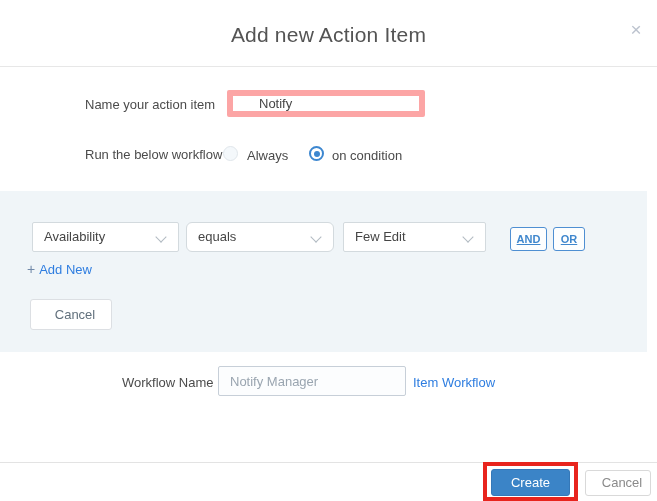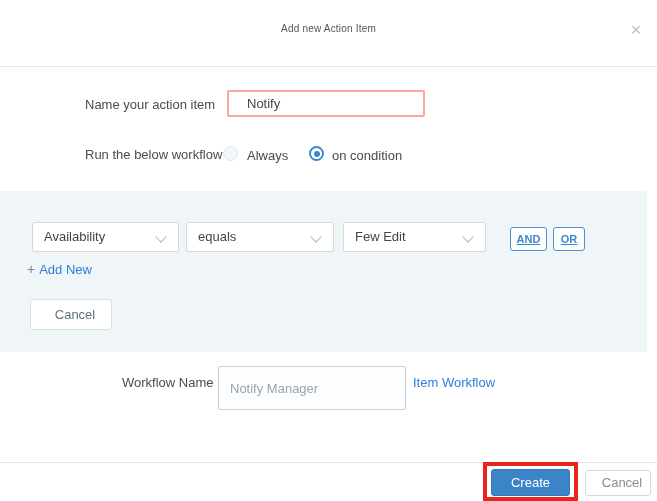--- a/index.html
+++ b/index.html
@@ -3,54 +3,54 @@
 <meta charset="utf-8">
 <style>
   * { margin:0; padding:0; box-sizing:border-box; }
   html,body { background:#ffffff; }
   body { font-family:"Liberation Sans","DejaVu Sans",sans-serif; }
   .dialog {
     position:relative; width:657px; height:501px; background:#fff; overflow:hidden;
   }
   .dialog-title {
     position:absolute; top:23px; left:0; width:100%; text-align:center;
-    font-size:10px; color:#545454; letter-spacing:.2px;
+    font-size:21px; color:#545454; letter-spacing:.2px;
   }
   .close-btn {
     position:absolute; top:19px; left:625px; width:22px; height:22px;
     font-size:19px; line-height:22px; text-align:center; color:#bcc3ce; cursor:pointer;
   }
   .header-divider { position:absolute; top:66px; left:0; width:657px; height:1px; background:#e7e7e7; }
 
   .field-label { position:absolute; font-size:13px; color:#4b4b4b; }
   .name-label { top:97px; left:85px; }
   .name-input {
     position:absolute; top:90px; left:227px; width:198px; height:27px;
-    border:2px solid #fca5a5; border-radius:2px; padding:0 18px;
+    border:6px solid #fca5a5; border-radius:2px; padding:0 26px;
     font-size:13px; color:#454545; background:#fff; outline:none;
     font-family:"Liberation Sans","DejaVu Sans",sans-serif;
   }
 
   .run-label { top:147px; left:85px; }
   .radio { position:absolute; width:15px; height:15px; border-radius:50%; }
   .radio-off { top:146px; left:223px; background:#f4f8fb; border:1px solid #e0e6eb; }
   .radio-on  { top:146px; left:309px; background:#fff; border:2px solid #3d87d0; }
   .radio-on .dot { position:absolute; top:2.5px; left:2.5px; width:6px; height:6px; border-radius:50%; background:#3d87d0; }
   .radio-label { position:absolute; font-size:13px; color:#4a4a4a; }
   .always-label { top:148px; left:247px; }
   .oncond-label { top:148px; left:332px; }
 
   .cond-section { position:absolute; top:191px; left:0; width:647px; height:161px; background:#f0f5f8; }
 
   .dropdown {
     position:absolute; height:30px; background:#fff; border:1px solid #d3dade; border-radius:2px;
     font-size:13px; color:#454545; line-height:28px; padding-left:11px; cursor:pointer;
   }
   .dd1 { top:31px; left:32px;  width:147px; }
-  .dd2 { top:31px; left:186px; width:148px; }
+  .dd2 { top:31px; left:186px; width:148px;border-radius:6px; }
   .dd3 { top:31px; left:343px; width:143px; }
   .chevron {
     position:absolute; top:10px; right:13px; width:8px; height:8px;
     border-right:1px solid #b2bac2; border-bottom:1px solid #b2bac2;
     transform:rotate(45deg);
   }
   .logic-btn {
     position:absolute; height:24px; background:#fdfefe; border:1px solid #4f8fd2; border-radius:3px;
     font-size:11px; color:#3f87cd; text-align:center; line-height:22px; cursor:pointer; font-weight:bold;text-decoration:underline;
   }
@@ -64,21 +64,21 @@
   .btn-plain {
     position:absolute; background:#fff; border:1px solid #dcdfe3; border-radius:3px;
     font-size:13px; color:#61707c; text-align:center; cursor:pointer;
     font-family:"Liberation Sans","DejaVu Sans",sans-serif;
     padding-left:8px;
   }
   .cond-cancel { top:108px; left:30px; width:82px; height:31px; line-height:29px; }
 
   .wf-label { top:375px; left:122px; }
   .wf-input {
-    position:absolute; top:366px; left:218px; width:188px; height:44px;
+    position:absolute; top:366px; left:218px; width:188px; height:30px;
     border:1px solid #c7cfd8; border-radius:2px; padding:0 11px;
     font-size:13px; color:#9aa5b0; background:#fcfdfe; outline:none;
     font-family:"Liberation Sans","DejaVu Sans",sans-serif;
   }
   .edit-link { position:absolute; top:375px; left:413px; font-size:13px; color:#2e7de0; cursor:pointer; }
 
   .footer-divider { position:absolute; top:462px; left:0; width:657px; height:1px; background:#e3e3e3; }
   .red-annotation {
     position:absolute; top:462px; left:483px; width:95px; height:39px;
     border:4px solid #e8241d; pointer-events:none;

